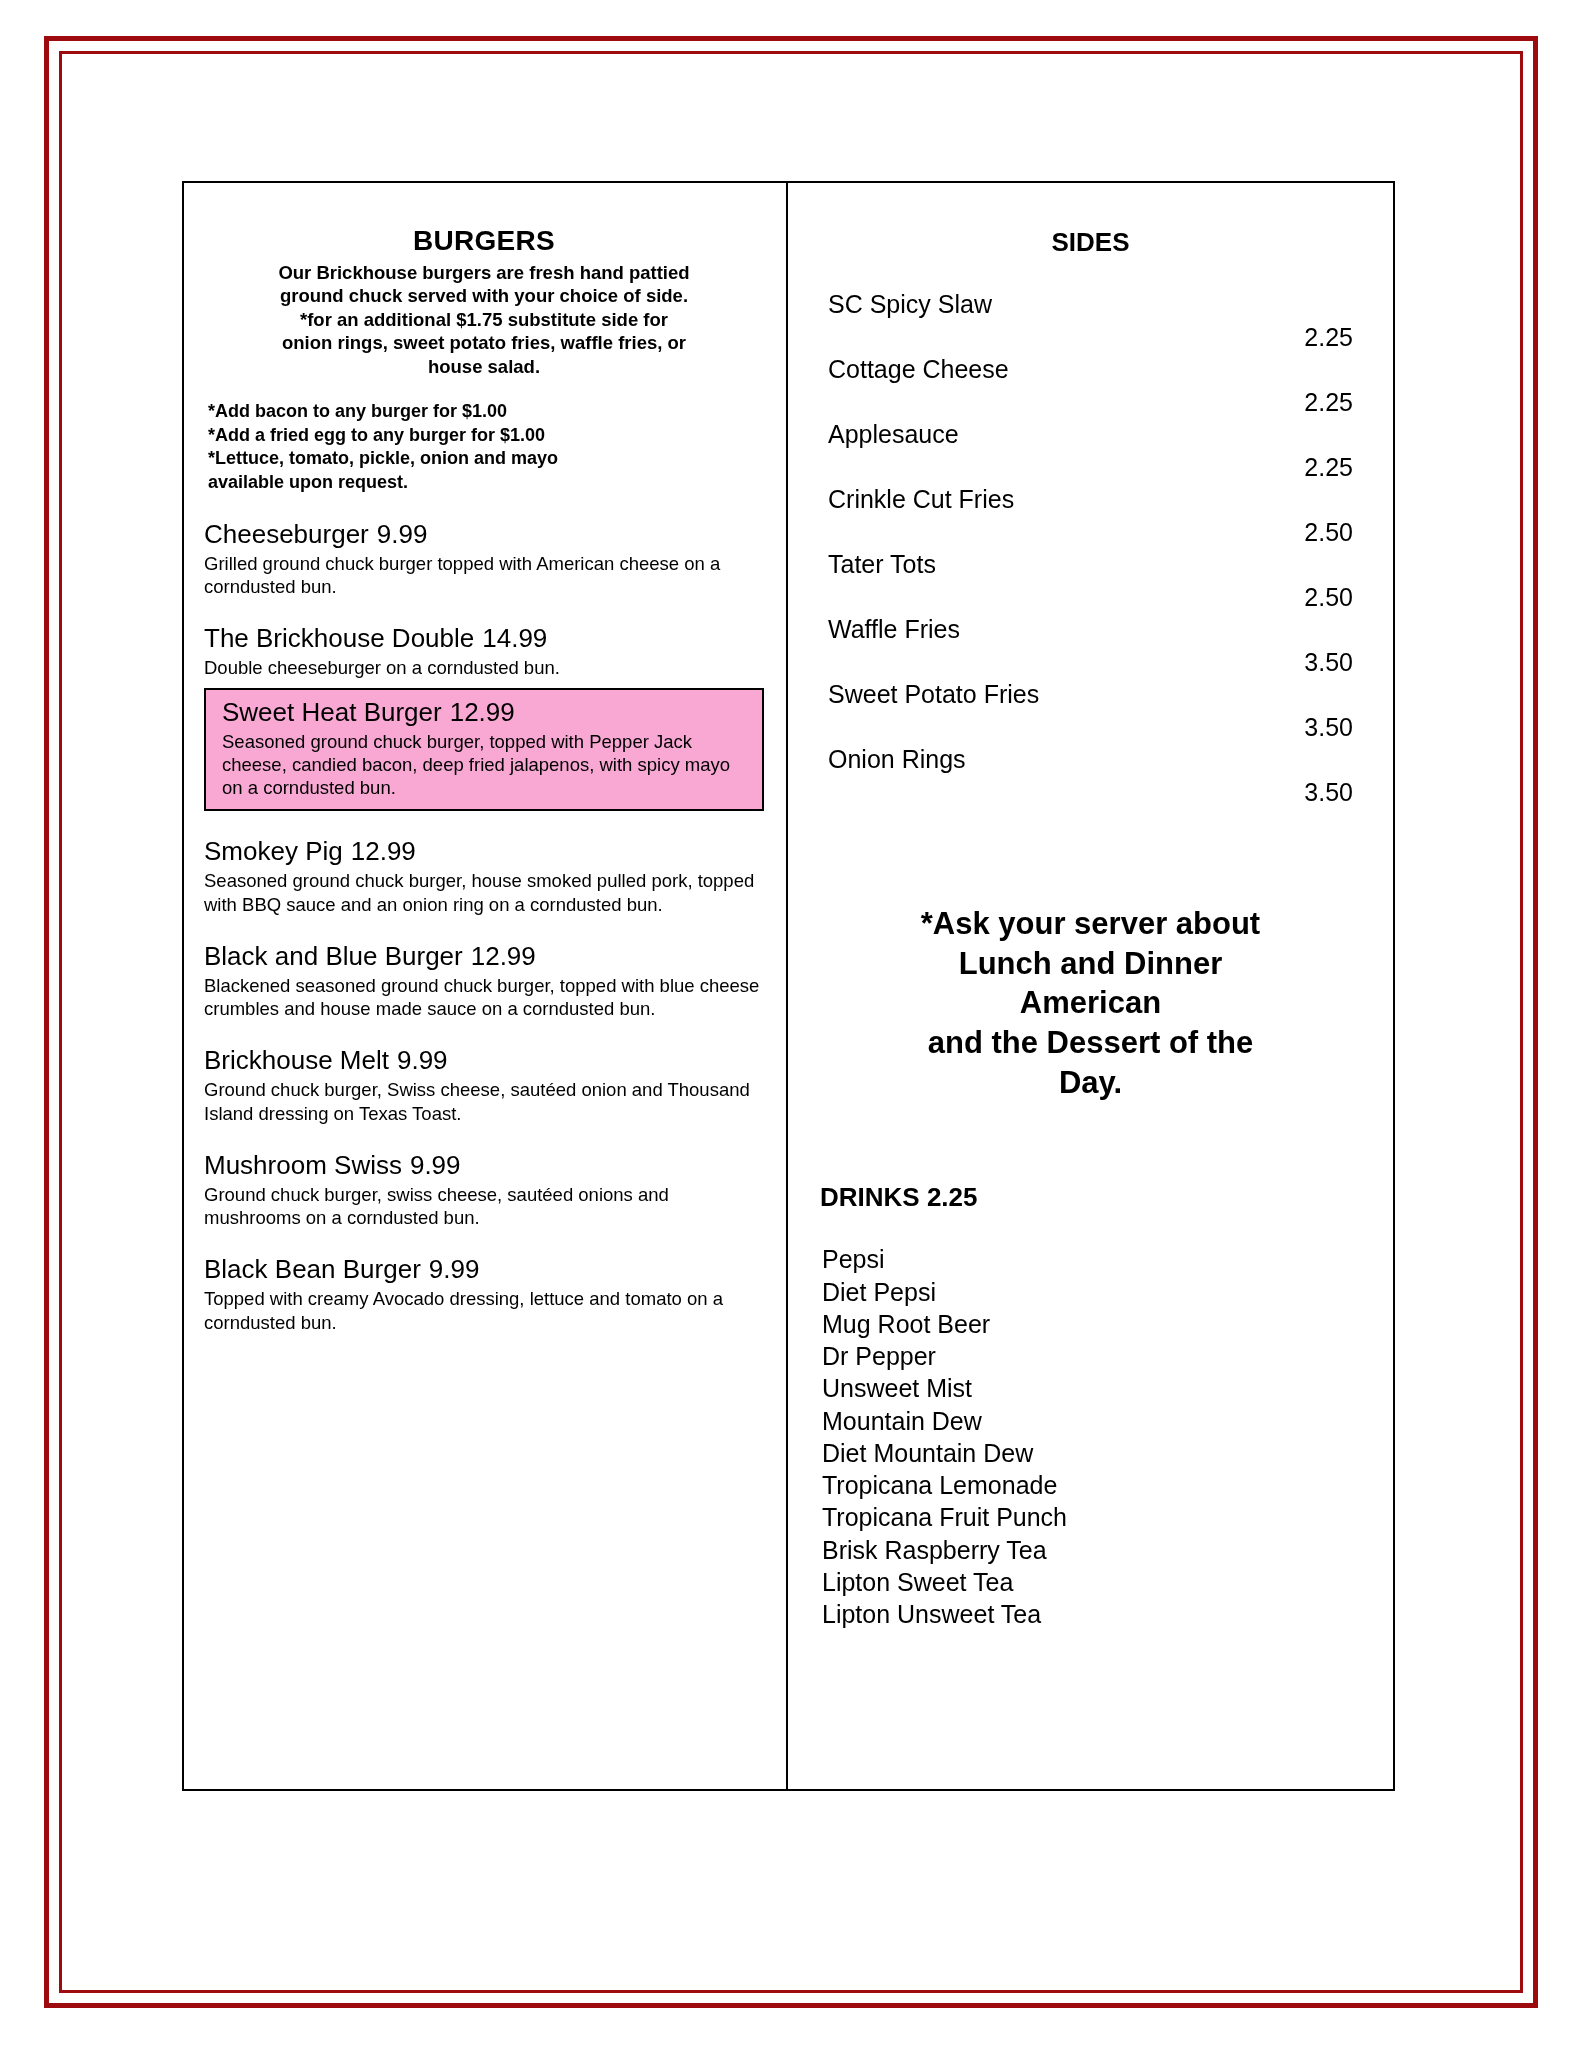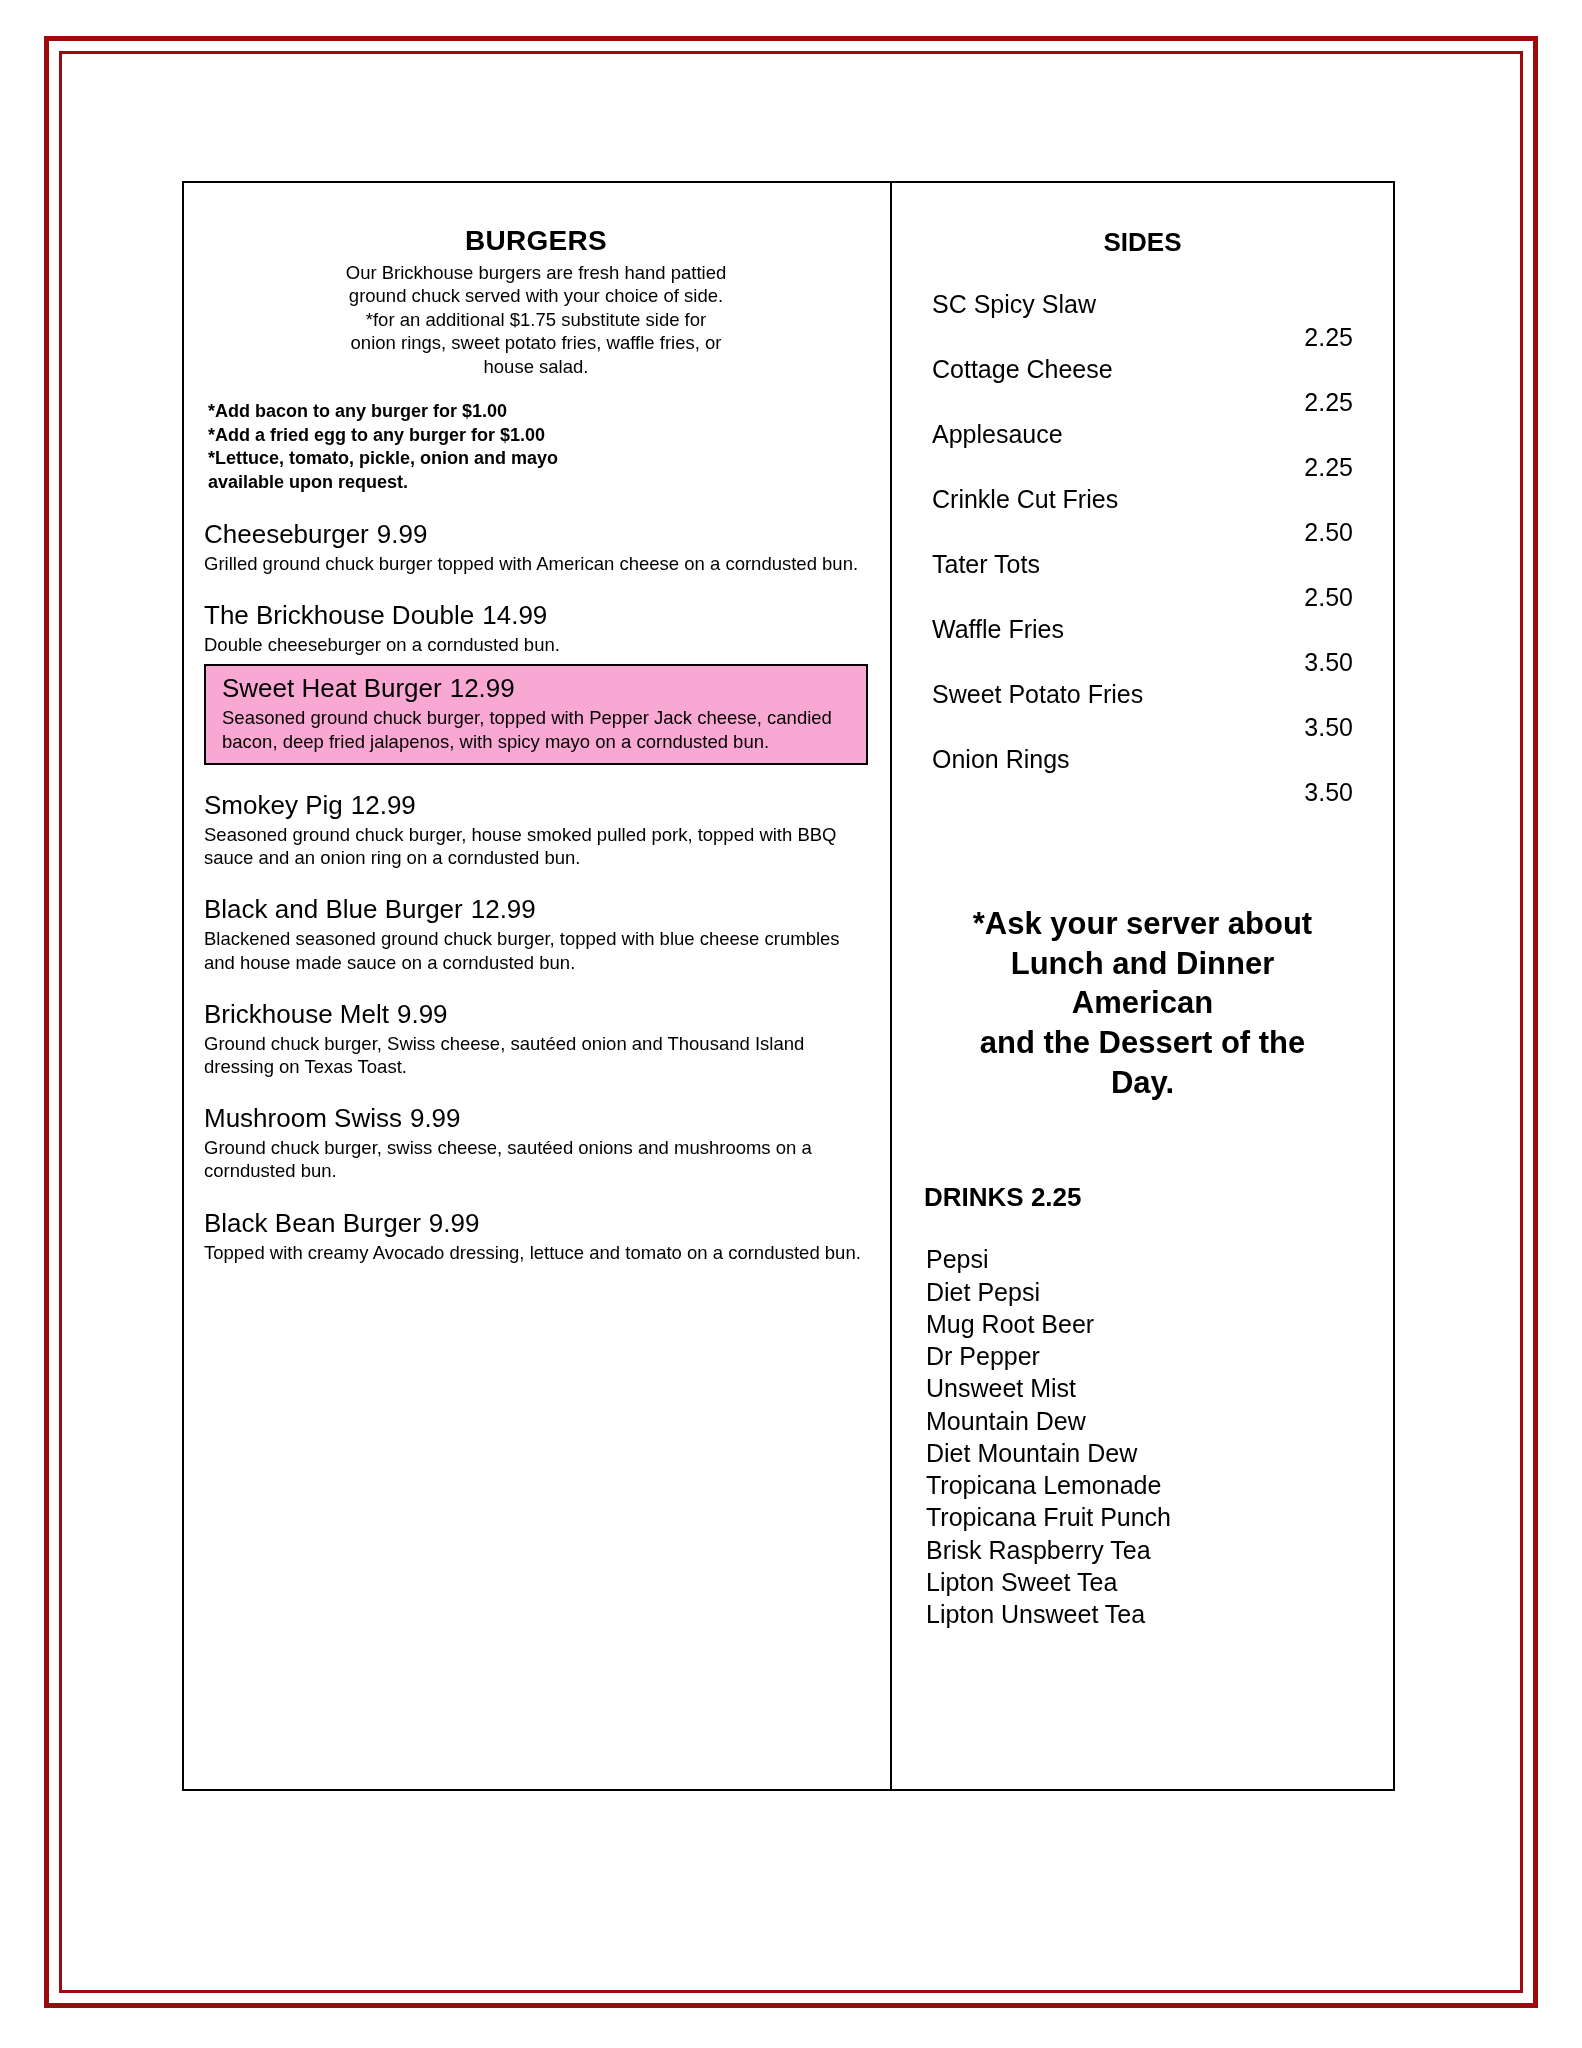--- a/index.html
+++ b/index.html
@@ -41,21 +41,21 @@
     left: 182px;
     top: 181px;
     width: 1213px;
     height: 1610px;
     border: 2px solid #000000;
     box-sizing: border-box;
     display: flex;
     background: #ffffff;
   }
   .col-left {
-    width: 708px;
+    width: 604px;
     box-sizing: border-box;
     border-right: 2px solid #000000;
     padding: 24px 22px 10px 20px;
   }
   .col-right {
     flex: 1;
     box-sizing: border-box;
     padding: 24px 30px 10px 30px;
   }
 
@@ -63,21 +63,21 @@
   .section-title {
     text-align: center;
     font-size: 28px;
     font-weight: bold;
     margin: 18px 0 4px 0;
     letter-spacing: 0.3px;
   }
   .intro {
     text-align: center;
     font-size: 18.5px;
-    font-weight: normal;
+    font-weight: bold;
     line-height: 1.27;
     margin: 0 4px;
   }
   .intro-gap {
     height: 22px;
   }
   .intro2 {
     text-align: left;
     font-size: 18px;
     font-weight: bold;

